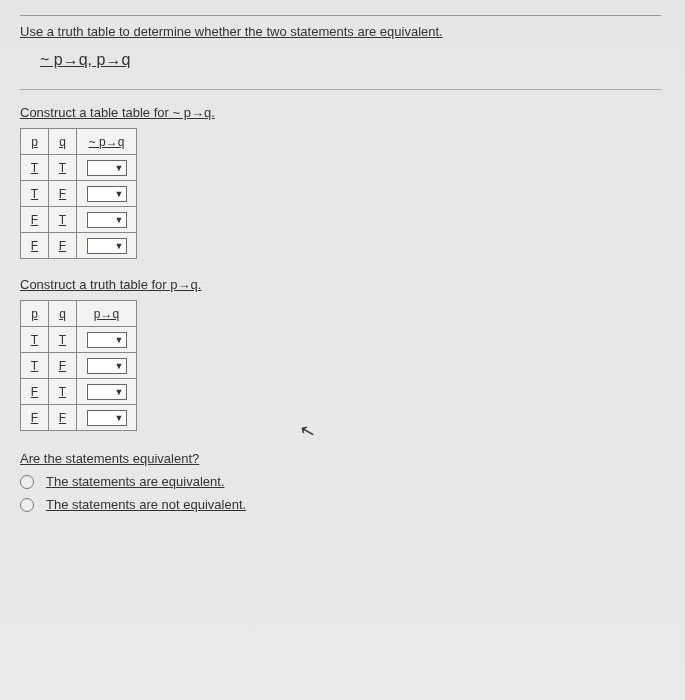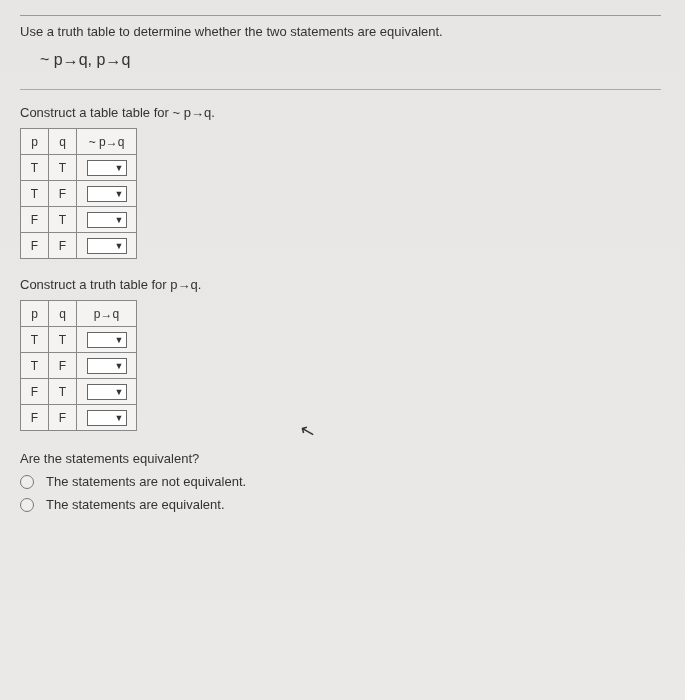--- a/index.html
+++ b/index.html
@@ -14,20 +14,21 @@
       background: #e8e6e4;
       width: 685px;
       height: 700px;
       padding: 0;
       position: relative;
     }
     .paper {
       background: linear-gradient(to bottom, #e8e6e4 0%, #ebe9e7 100%);
       padding: 15px 24px 30px 20px;
       min-height: 700px;
+      text-decoration: underline;
     }
     .top-border {
       border-top: 1px solid #999;
       margin-bottom: 8px;
     }
     .question-text {
       font-size: 13px;
       color: #333;
       margin-bottom: 12px;
     }
@@ -185,22 +186,22 @@
       <td class="col-narrow">F</td>
       <td class="col-wide"><span class="dd">▼</span></td>
     </tr>
   </tbody>
     </table>
 
   <div class="answer-section">
     <div class="section-text">Are the statements equivalent?</div>
     <div class="answer-option">
       <span class="radio-btn"></span>
-      <span>The statements are not equivalent.</span>
+      <span>The statements are equivalent.</span>
     </div>
     <div class="answer-option">
       <span class="radio-btn"></span>
-      <span>The statements are equivalent.</span>
+      <span>The statements are not equivalent.</span>
     </div>
   </div>
 </div>
 
 <div class="cursor-arrow">↖</div>
 
 </body></html>

